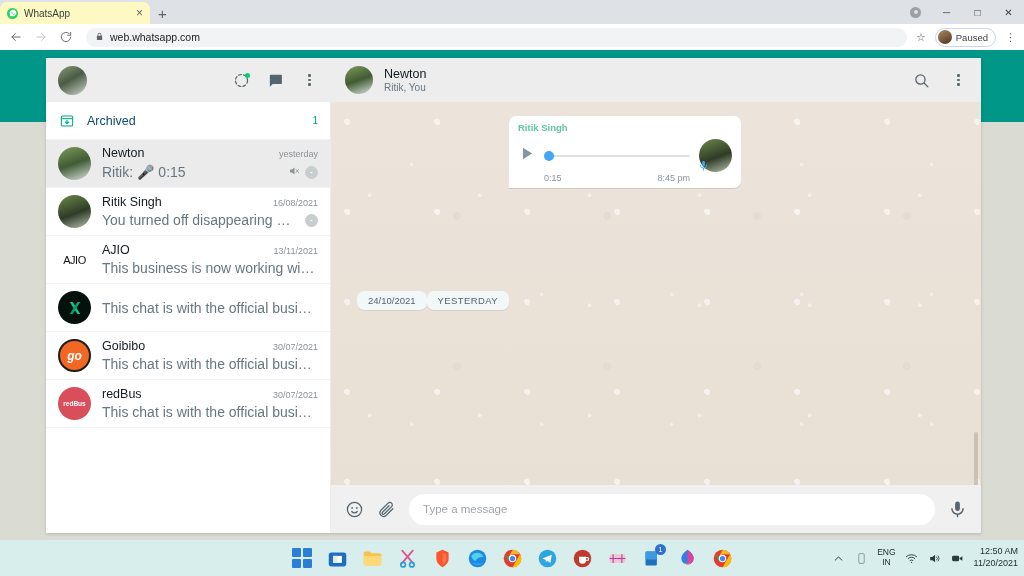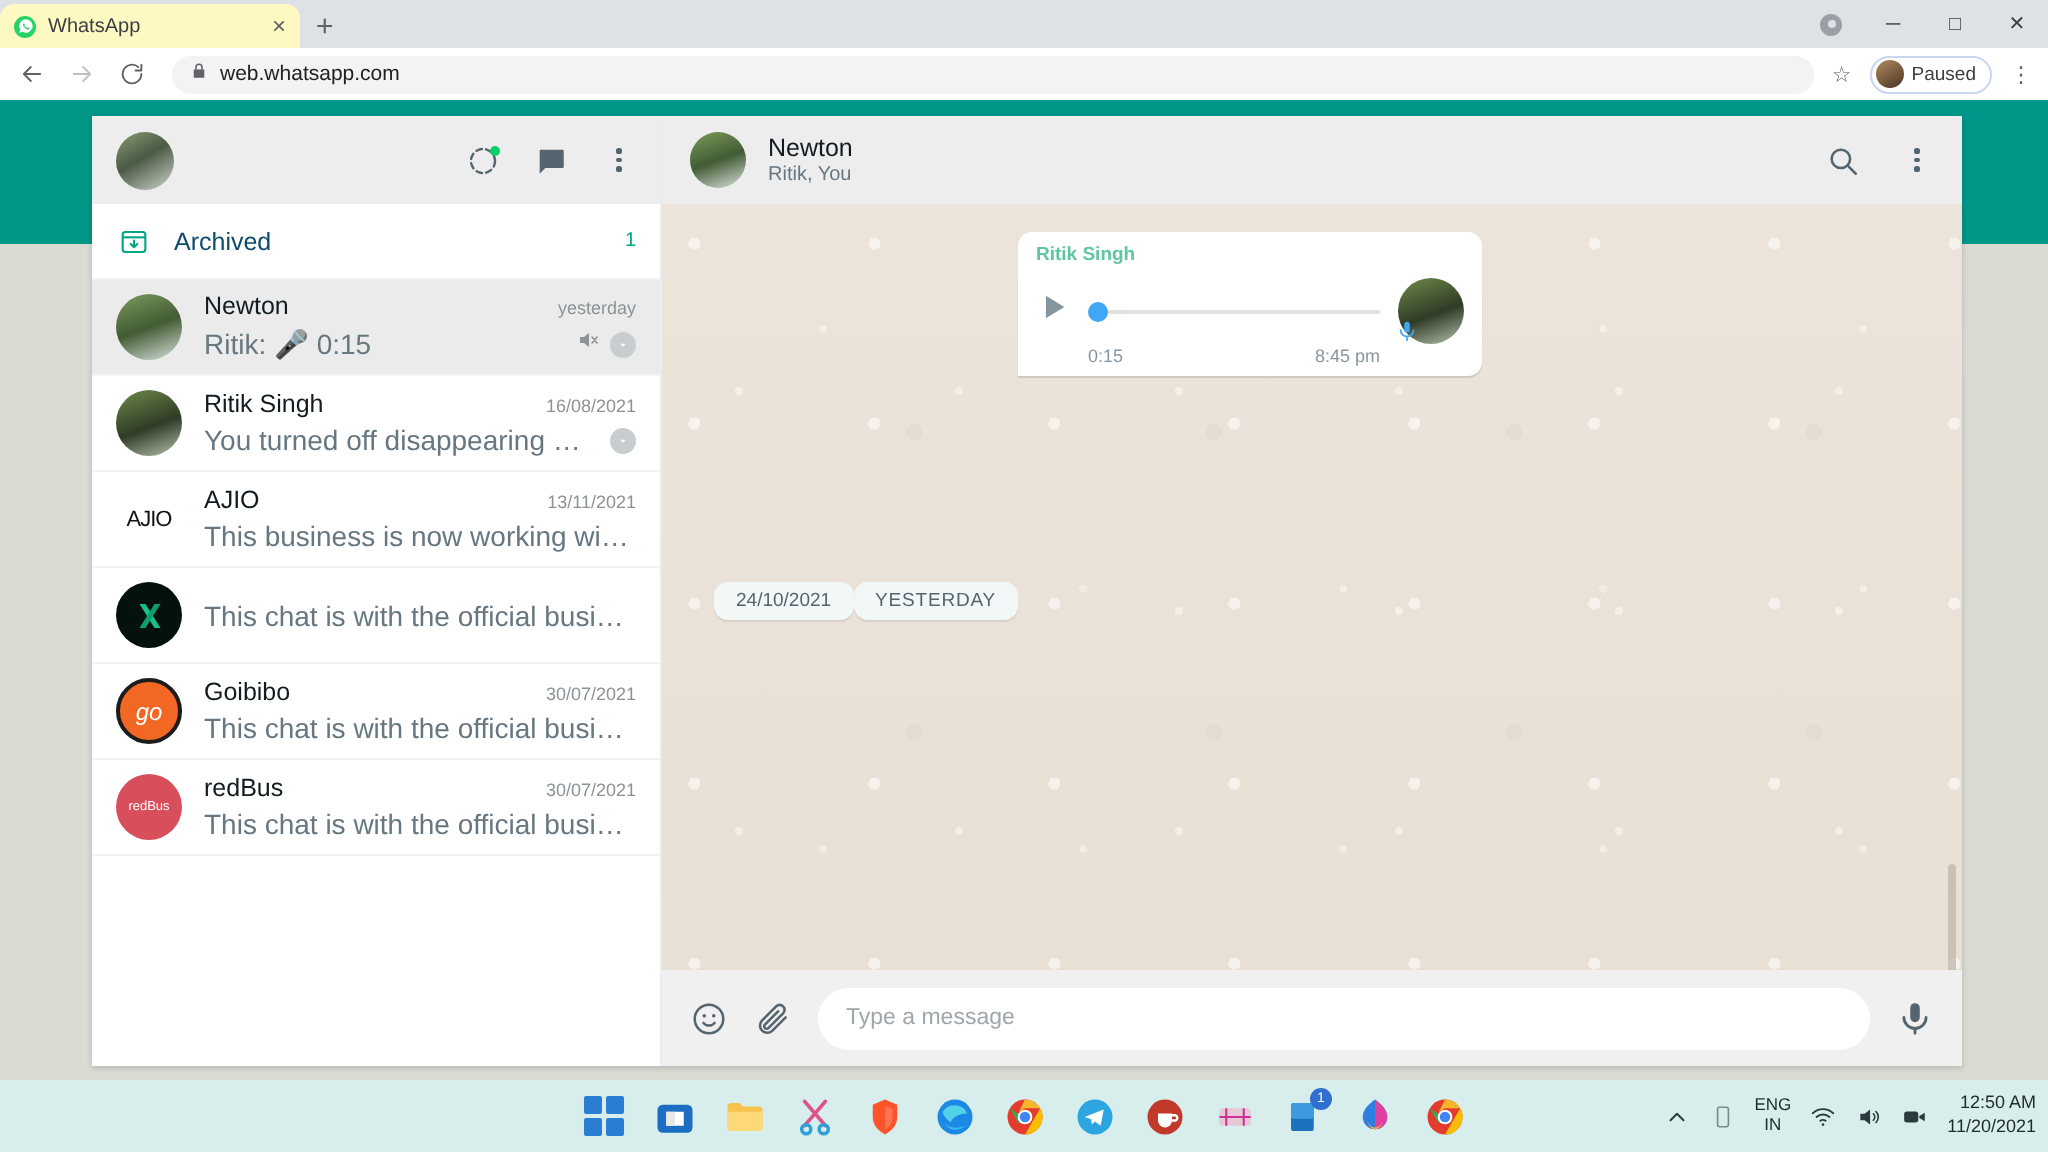--- a/index.html
+++ b/index.html
@@ -123,21 +123,21 @@
   .row.active { background: #ebebeb; }
   .arch-ico {
     width: 18px; height: 18px; flex: 0 0 auto; display: flex;
     align-items: center; justify-content: center;
   }
   .arch-ico svg { width: 16px; height: 16px; }
   .arch-label { font-size: 12.5px; color: #0c4a6e; }
   .arch-count { margin-left: auto; font-size: 10px; color: #00a884; }
 
   .row-av { width: 33px; height: 33px; border-radius: 50%; flex: 0 0 auto; overflow: hidden;
-            display: flex; align-items: center; justify-content: center; font-size: 10px; font-weight: normal; color: #fff; }
+            display: flex; align-items: center; justify-content: center; font-size: 10px; font-weight: bold; color: #fff; }
   .av-newton { background: linear-gradient(160deg,#7e9c5c 0%,#415b33 50%,#d9e3df 100%); }
   .av-ritik  { background: linear-gradient(160deg,#6e8b4a 0%,#2f3b26 55%,#b9c4b0 100%); }
   .av-ajio   { background: #fff; color: #111; font-size: 11px; letter-spacing: -.5px; font-weight: 400; }
   .av-niyo   { background: #05110c; }
   .av-goibibo{ background: #f26724; border: 2px solid #1c1c1c; font-size: 12px; font-style: italic; }
   .av-redbus { background: #d84e5b; font-size: 6.5px; }
 
   .row-body { flex: 1; min-width: 0; display: flex; flex-direction: column; gap: 3px; }
   .row-top { display: flex; align-items: baseline; gap: 6px; }
   .row-name { font-size: 12.5px; color: #111b21; white-space: nowrap; overflow: hidden; text-overflow: ellipsis; flex: 1; }

